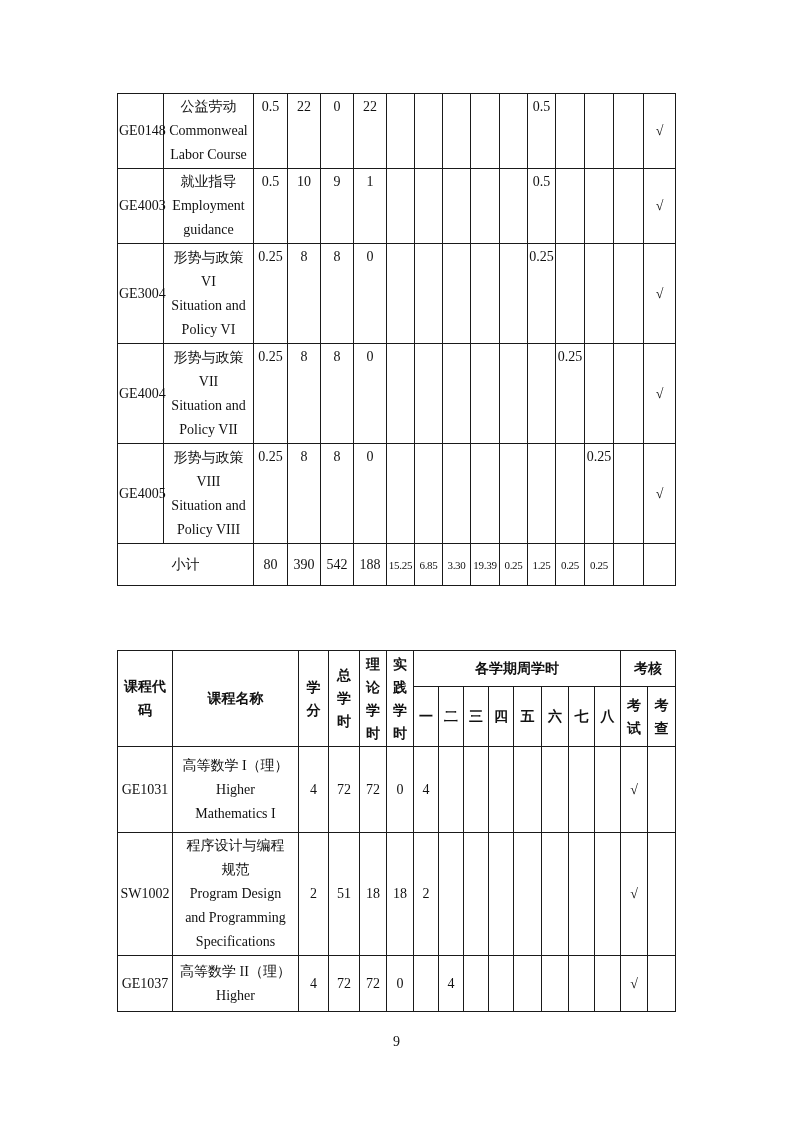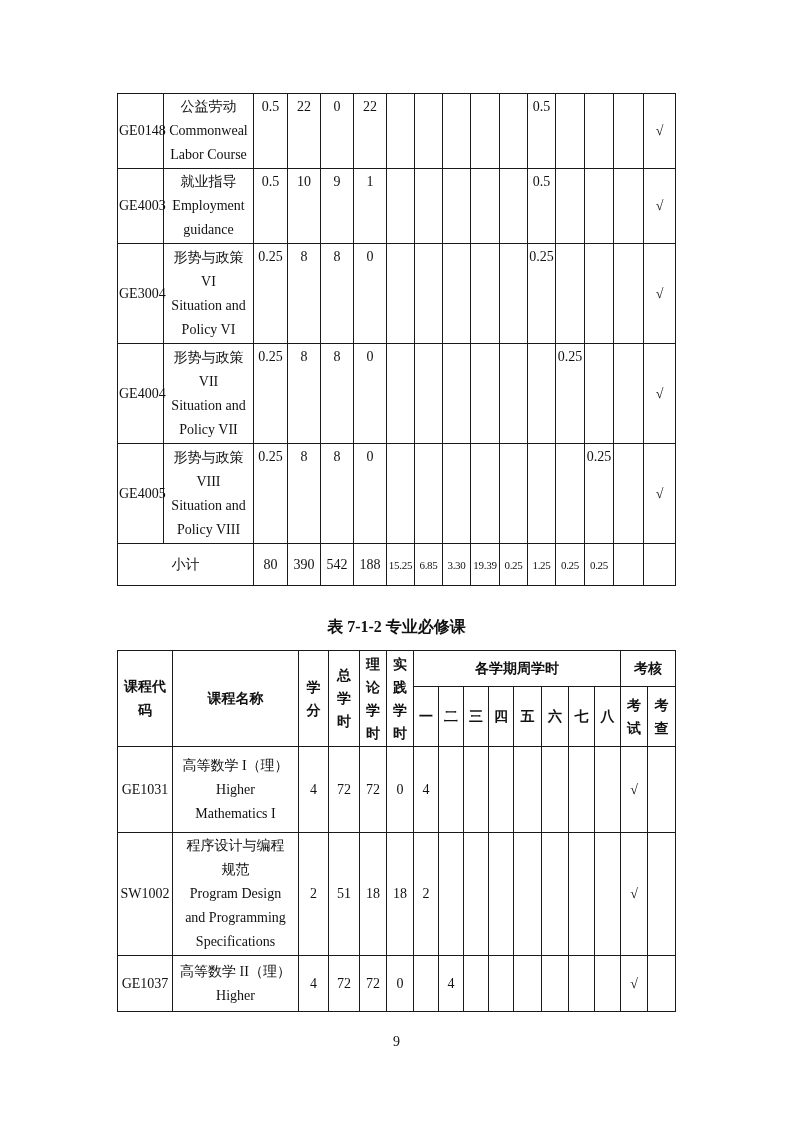--- a/index.html
+++ b/index.html
@@ -193,21 +193,20 @@
       <td class="num small">0.25</td>
       <td class="num small">1.25</td>
       <td class="num small">0.25</td>
       <td class="num small">0.25</td>
       <td></td>
       <td></td>
     </tr>
   </tbody>
     </table>
 
-  <div class="table-title">表 7-1-2 专业必修课</div>
 
   <table id="table2">
     <colgroup>
       <col style="width:55px">
         <col style="width:126px">
         <col style="width:30px">
       <col style="width:31px">
         <col style="width:27px">
         <col style="width:27px">
       <col style="width:25px">

